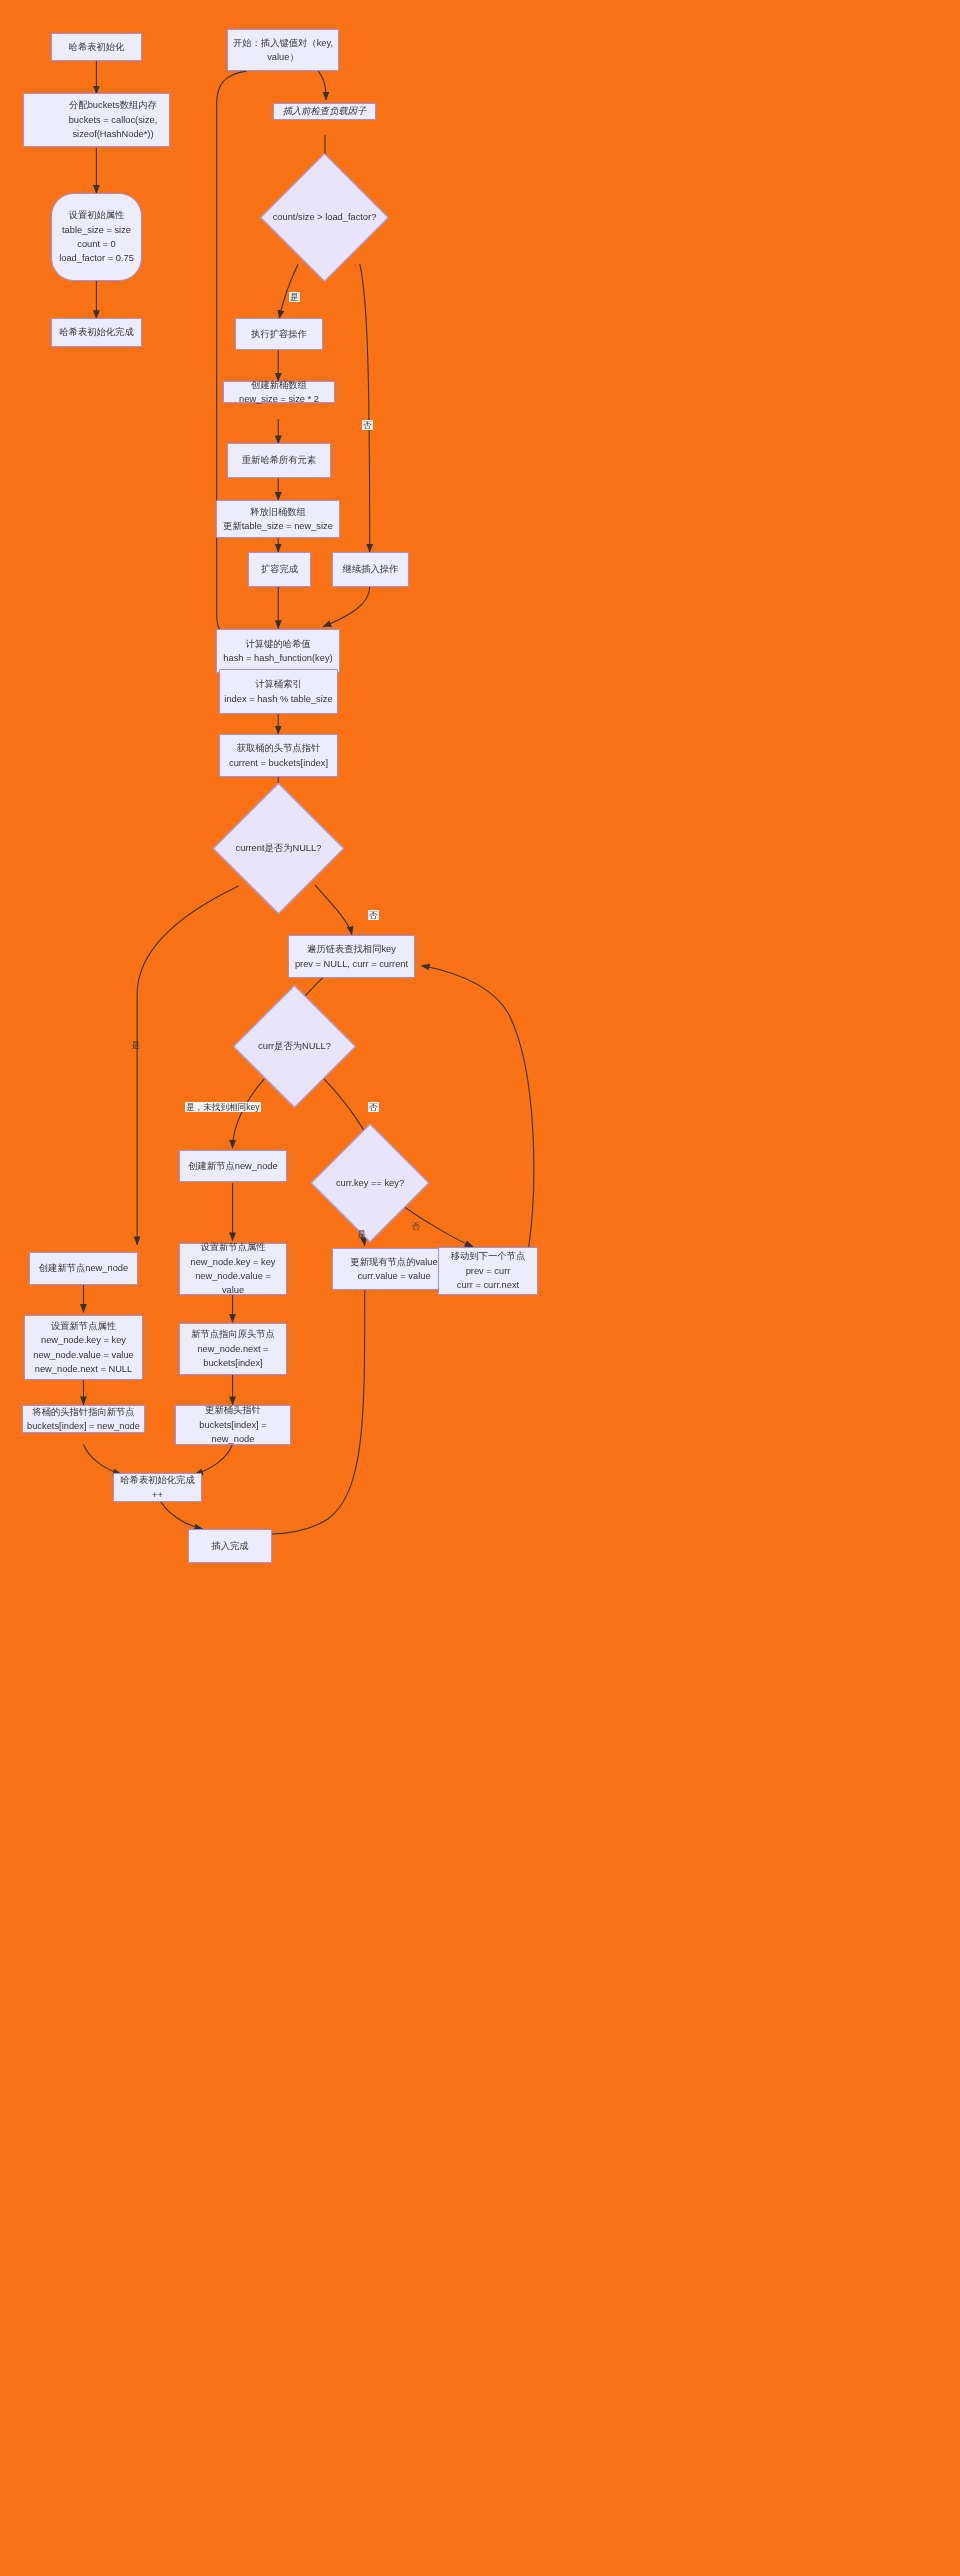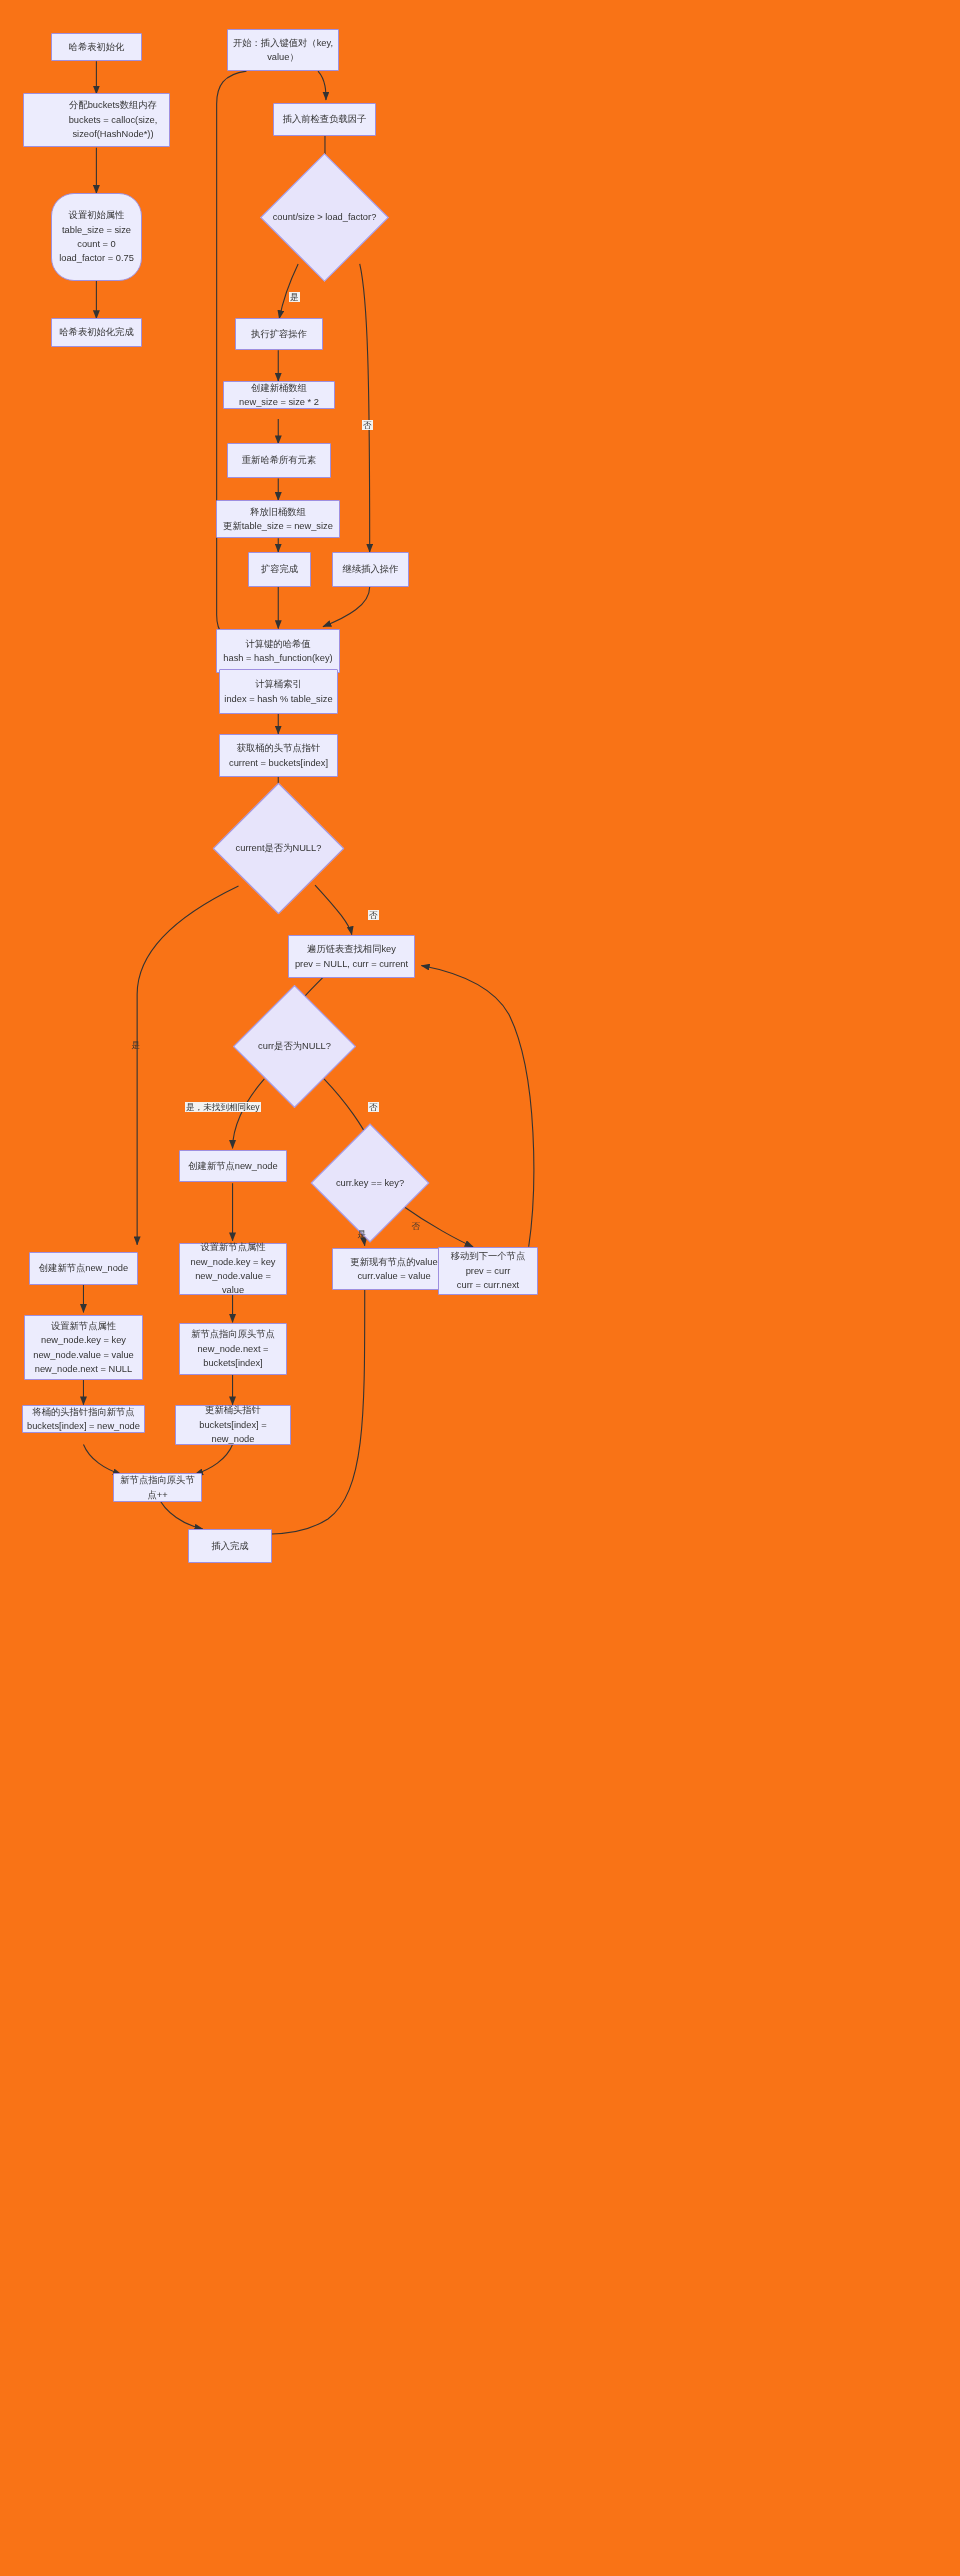--- a/index.html
+++ b/index.html
@@ -170,34 +170,34 @@
 
   <div class="node process" style="left:51px; top:318px; width:91px; height:29px;">
     <span class="node-text">哈希表初始化完成</span>
   </div>
 
   <div class="node process" style="left:227px; top:29px; width:112px; height:42px;">
     <span class="node-text">开始：插入键值对（key,
 value）</span>
   </div>
 
-  <div class="node process" style="left:273px; top:103px; width:103px; height:33px;">
+  <div class="node process" style="left:273px; top:103px; width:103px; height:17px;font-style:italic;">
     <span class="node-text">插入前检查负载因子</span>
   </div>
 
   <div class="node decision" style="left:279px; top:172px; width:91px; height:91px;">
     <span class="diamond-shape"></span>
     <span class="diamond-label">count/size &gt; load_factor?</span>
   </div>
 
   <div class="node process" style="left:235px; top:318px; width:88px; height:32px;">
     <span class="node-text">执行扩容操作</span>
   </div>
 
-  <div class="node process" style="left:223px; top:381px; width:112px; height:28px;">
+  <div class="node process" style="left:223px; top:381px; width:112px; height:22px;">
     <span class="node-text">创建新桶数组
 new_size = size * 2</span>
   </div>
 
   <div class="node process" style="left:227px; top:443px; width:104px; height:35px;">
     <span class="node-text">重新哈希所有元素</span>
   </div>
 
   <div class="node process" style="left:216px; top:500px; width:124px; height:38px;">
     <span class="node-text">释放旧桶数组
@@ -289,21 +289,21 @@
     <span class="node-text">将桶的头指针指向新节点
 buckets[index] = new_node</span>
   </div>
 
   <div class="node process" style="left:175px; top:1405px; width:116px; height:40px;">
     <span class="node-text">更新桶头指针
 buckets[index] = new_node</span>
   </div>
 
   <div class="node process" style="left:113px; top:1473px; width:89px; height:29px;">
-    <span class="node-text">新节点指向原头节点++</span>
+    <span class="node-text">哈希表初始化完成++</span>
   </div>
 
   <div class="node process" style="left:188px; top:1529px; width:84px; height:34px;">
     <span class="node-text">插入完成</span>
   </div>
 
   <div class="edge-label" style="left:289px; top:292px;">是</div>
 
   <div class="edge-label" style="left:362px; top:420px;">否</div>
 

